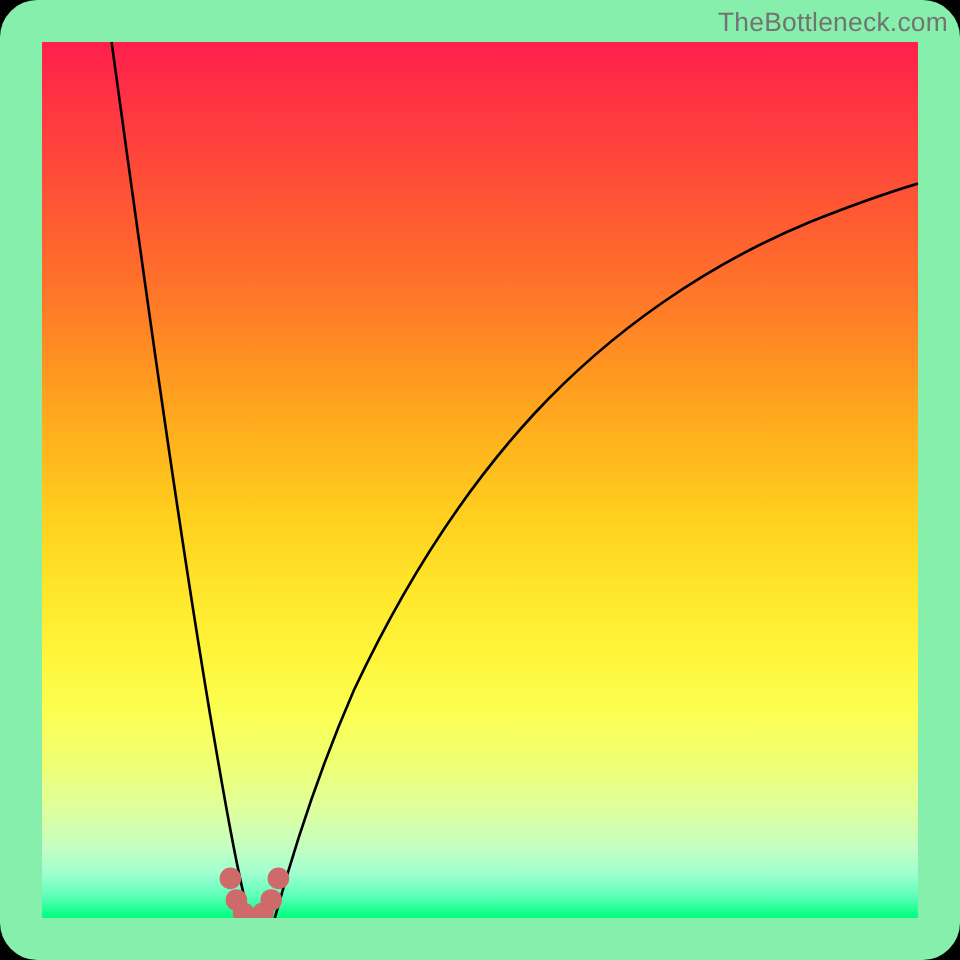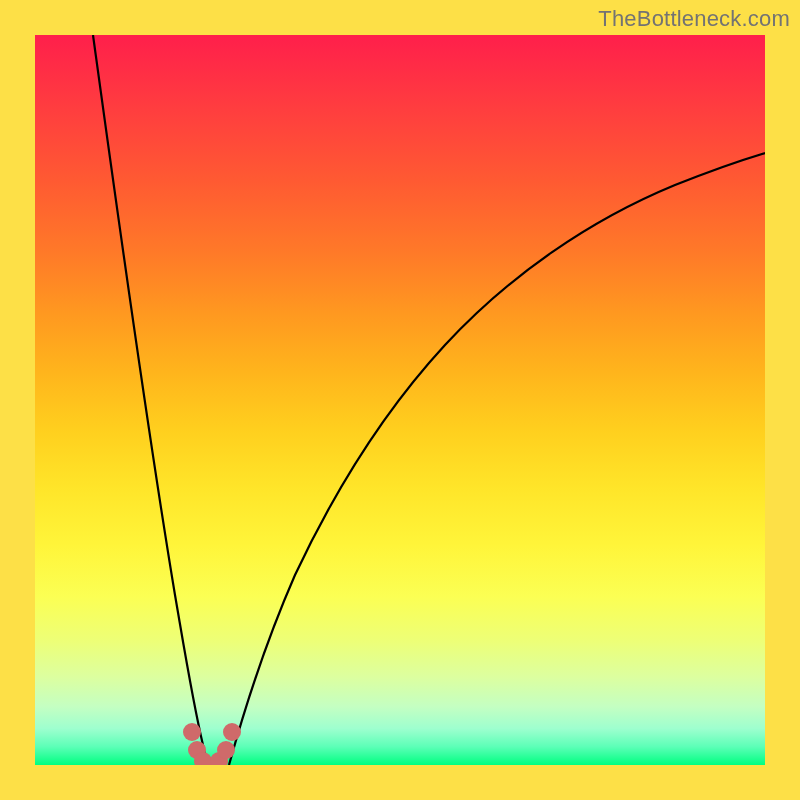--- a/index.html
+++ b/index.html
@@ -10,21 +10,22 @@
     background: #000;
     overflow: hidden;
     font-family: Arial, Helvetica, sans-serif;
   }
   .frame {
     position: absolute;
     left: 0;
     top: 0;
     width: 800px;
     height: 800px;
-    background: #fde047;
+    background: #86efac;
+    border-radius: 31px;
   }
   .plot-area {
     position: absolute;
     left: 35px;
     top: 35px;
     width: 730px;
     height: 730px;
     
     background: linear-gradient(to bottom,
       #ff1f4b 0%,

